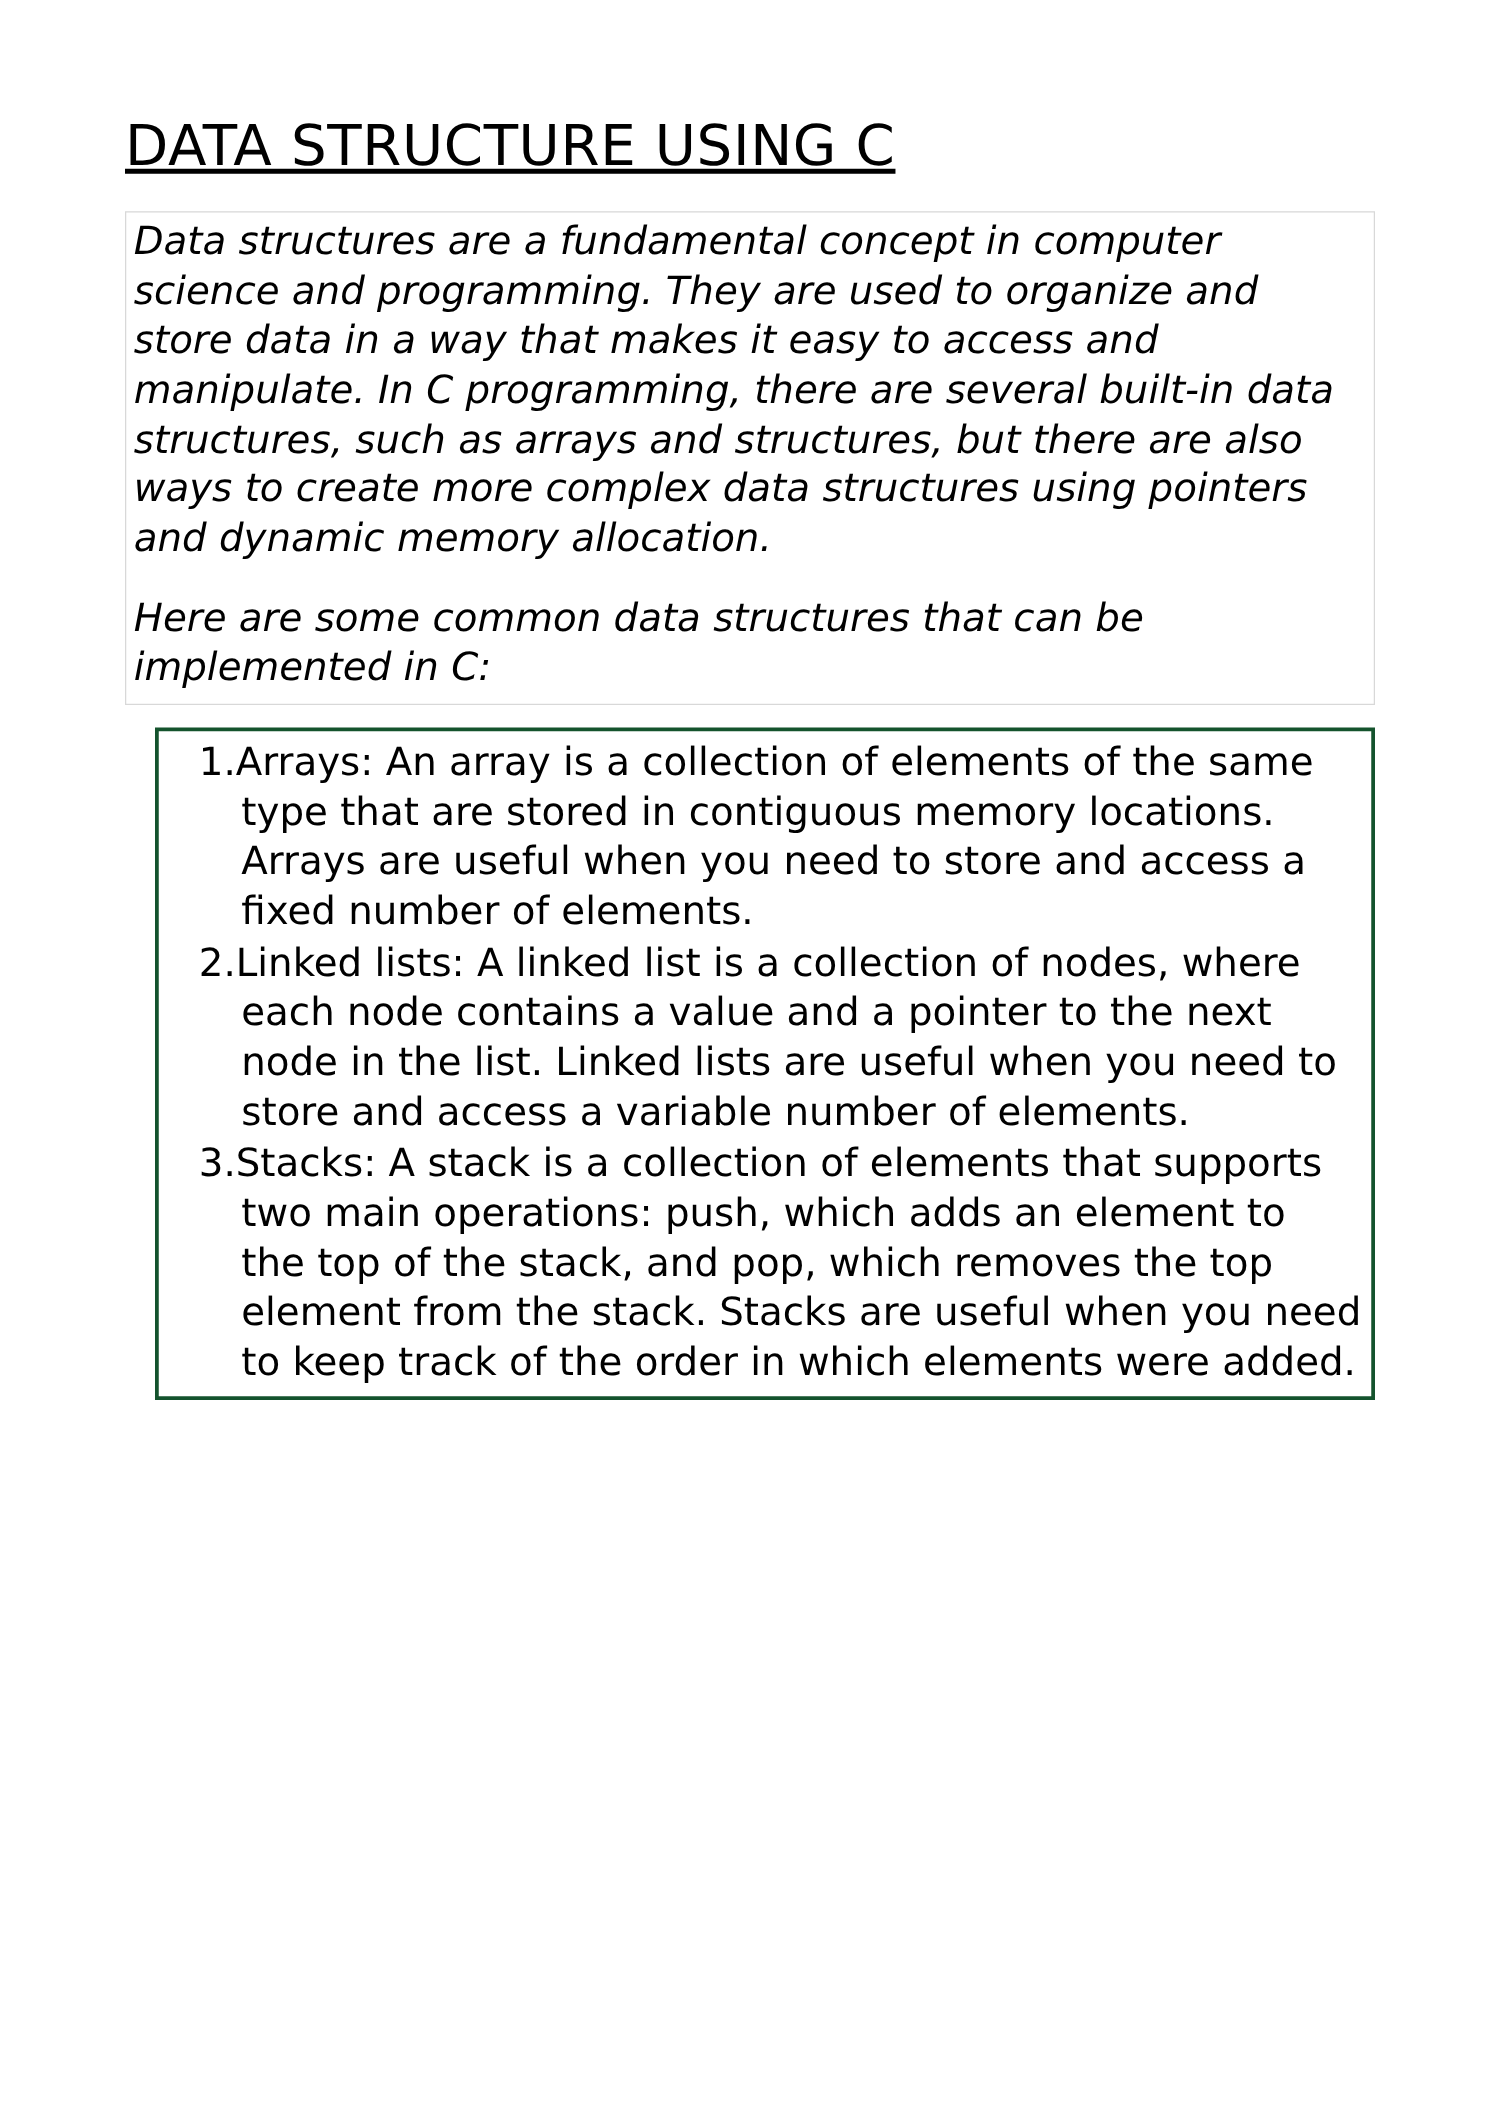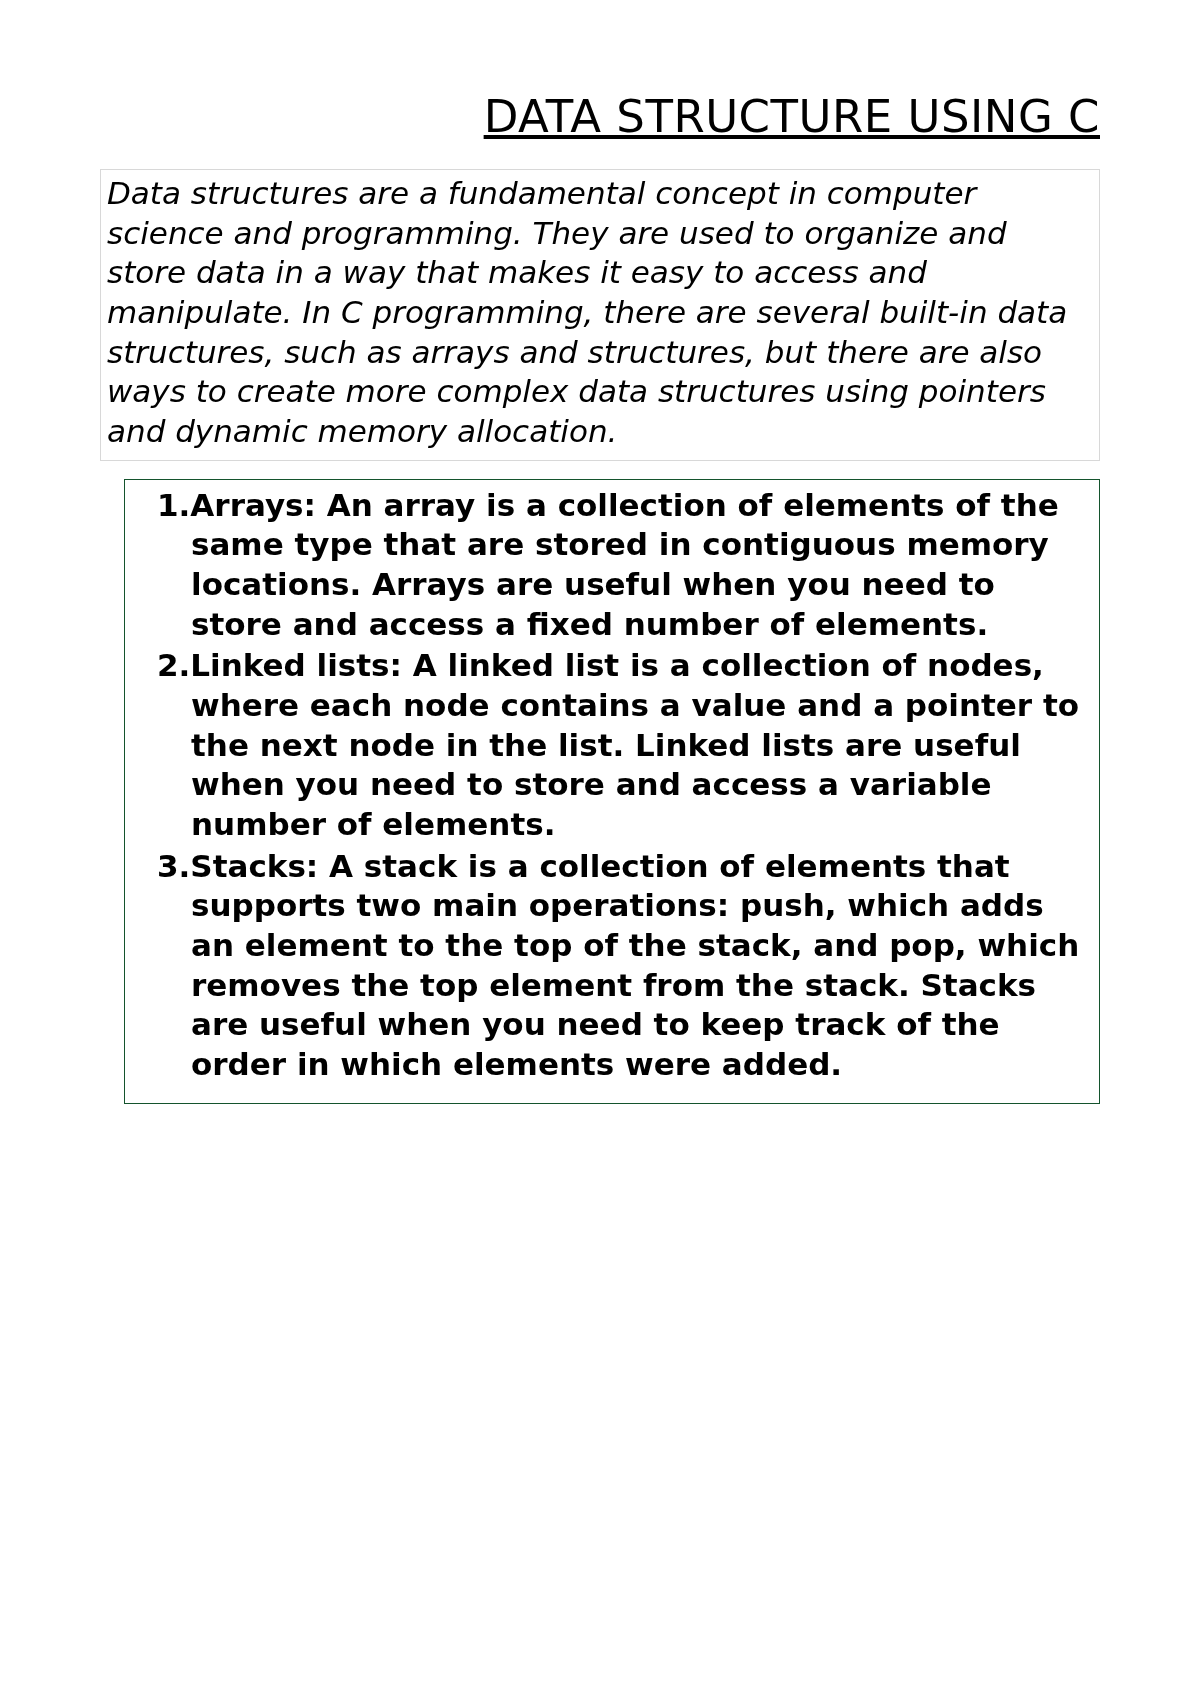--- a/index.html
+++ b/index.html
@@ -9,21 +9,21 @@
     }
     body {
       background: #ffffff;
       width: 1200px;
       height: 1698px;
       font-family: "DejaVu Sans", "Liberation Sans", Arial, sans-serif;
       color: #000000;
       padding: 90px 100px 0 100px;
     }
     .title {
-      text-align: right;
+      text-align: left;
       font-size: 45px;
       text-decoration: underline;
       font-weight: 400;
       margin-bottom: 26px;
       letter-spacing: 0.5px;
     }
     .content-box-1 {
       border: 1px solid #d8d8d8;
       padding: 4px 6px 8px 6px;
       margin-bottom: 18px;
@@ -31,24 +31,23 @@
     }
     .paragraph {
       font-size: 31px;
       line-height: 1.28;
       font-weight: 400;
     }
     .paragraph + .paragraph {
       margin-top: 24px;
     }
     .content-box-2 {
-      border: 1px solid #14532d;
-      padding: 6px 8px 16px 8px;
+      border: 3px solid #14532d;
+      padding: 6px 8px 4px 8px;
       margin-left: 24px;
-      font-weight: bold;
     }
     .list {
       list-style: none;
       counter-reset: item;
     }
     .list-item {
       font-size: 31px;
       line-height: 1.28;
       padding-left: 58px;
       text-indent: -34px;
@@ -59,20 +58,21 @@
       content: counter(item) ".";
     }
   </style>
 </head>
 <body>
 
 <h1 class="title">DATA STRUCTURE USING C</h1>
 
 <div class="content-box-1">
   <p class="paragraph">Data structures are a fundamental concept in computer science and programming. They are used to organize and store data in a way that makes it easy to access and manipulate. In C programming, there are several built-in data structures, such as arrays and structures, but there are also ways to create more complex data structures using pointers and dynamic memory allocation.</p>
+  <p class="paragraph">Here are some common data structures that can be implemented in C:</p>
 </div>
 
 <div class="content-box-2">
   <ol class="list">
     <li class="list-item">Arrays: An array is a collection of elements of the same type that are stored in contiguous memory locations. Arrays are useful when you need to store and access a fixed number of elements.</li>
     <li class="list-item">Linked lists: A linked list is a collection of nodes, where each node contains a value and a pointer to the next node in the list. Linked lists are useful when you need to store and access a variable number of elements.</li>
     <li class="list-item">Stacks: A stack is a collection of elements that supports two main operations: push, which adds an element to the top of the stack, and pop, which removes the top element from the stack. Stacks are useful when you need to keep track of the order in which elements were added.</li>
   </ol>
 </div>
 

